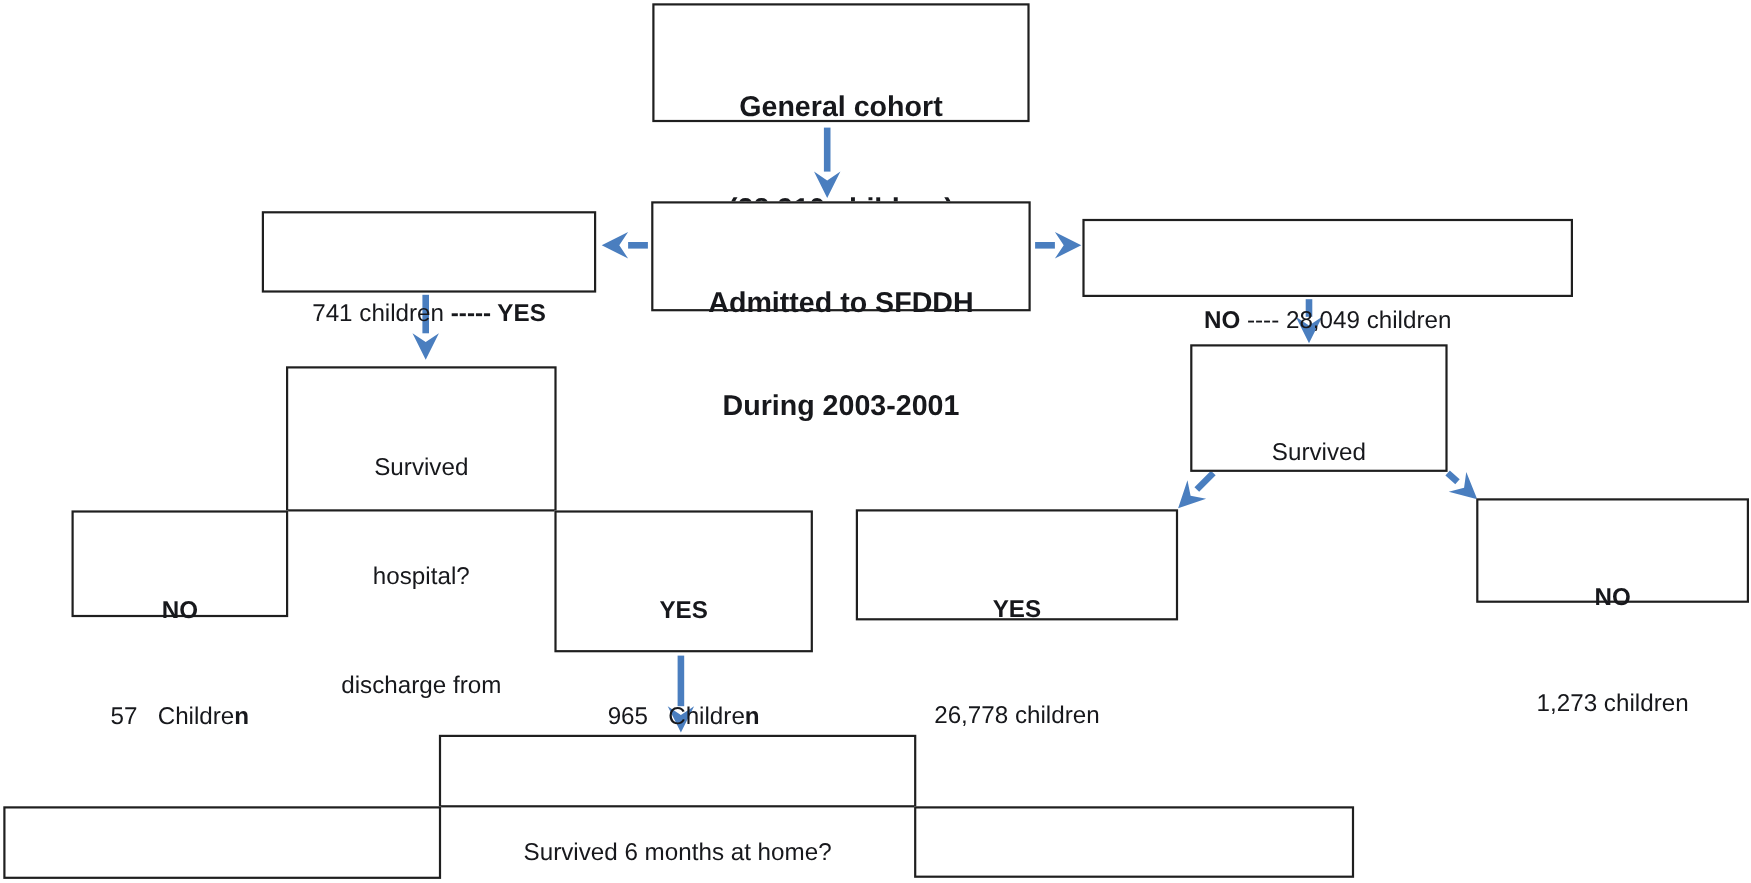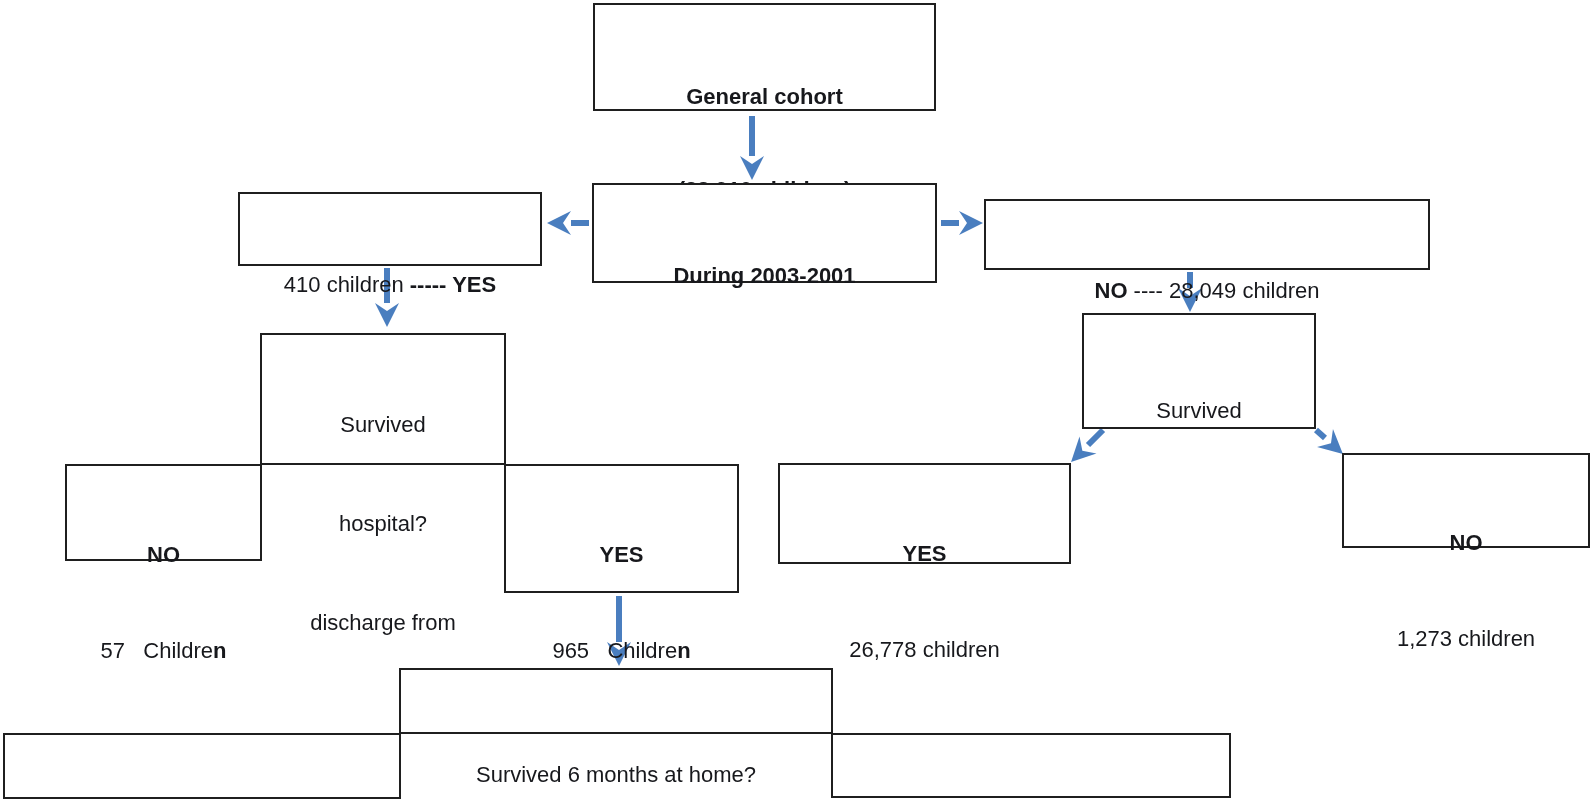--- a/index.html
+++ b/index.html
@@ -24,21 +24,21 @@
     position:absolute;
     box-sizing:border-box;
     border:2px solid var(--border);
     background:var(--background);
     text-align:center;
     font-size:22px;
     line-height:32px;
     white-space:pre-wrap;
   }
   .box .b{font-weight:bold;}
-  .hdr{font-weight:bold;font-size:22px;line-height:31px;}
+  .hdr{font-weight:bold;font-size:26px;line-height:31px;}
 
   
   .g-general   {left:593px; top:3px;   width:343px; height:108px; padding-top:14px;}
   .g-admitted  {left:592px; top:183px; width:345px; height:100px; padding-top:13px;}
   .g-yes861    {left:238px; top:192px; width:304px; height:74px;  padding-top:11px;}
   .g-no28049   {left:984px; top:199px; width:446px; height:71px;  padding-top:10px;}
   .g-discharge {left:260px; top:333px; width:246px; height:132px; padding-top:7px;  line-height:33px;}
   .g-no57      {left:65px;  top:464px; width:197px; height:97px;  padding-top:9px;}
   .g-yes804    {left:504px; top:464px; width:235px; height:129px; padding-top:9px;}
   .g-throughout{left:1082px;top:313px; width:234px; height:116px; padding-top:13px; line-height:33px;}
@@ -68,25 +68,26 @@
     <line class="arrow-line" x1="1316" y1="430" x2="1325" y2="438" marker-end="url(#ah)"></line>
     <line class="arrow-line" x1="619" y1="596" x2="619" y2="642" marker-end="url(#ah)"></line>
   </svg>
 
   <div class="box hdr g-general">
     <div>General cohort</div>
     <div>(28,910 children)</div>
   </div>
 
   <div class="box hdr g-admitted">
+    <div>Admitted to SFDDH</div>
     <div>During 2003-2001</div>
   </div>
 
   <div class="box g-yes861">
-    <div><span>410 children </span><span class="b">----- YES</span></div>
+    <div><span>741 children </span><span class="b">----- YES</span></div>
   </div>
 
   <div class="box g-no28049">
     <div><span class="b">NO</span><span> ---- 28,049 children</span></div>
   </div>
 
   <div class="box g-discharge">
     <div>Survived</div>
     <div>hospital?</div>
     <div>discharge from</div>

